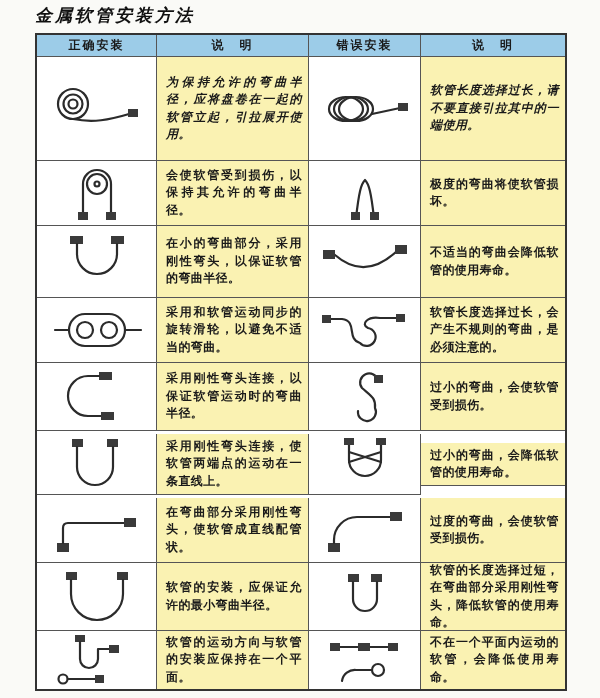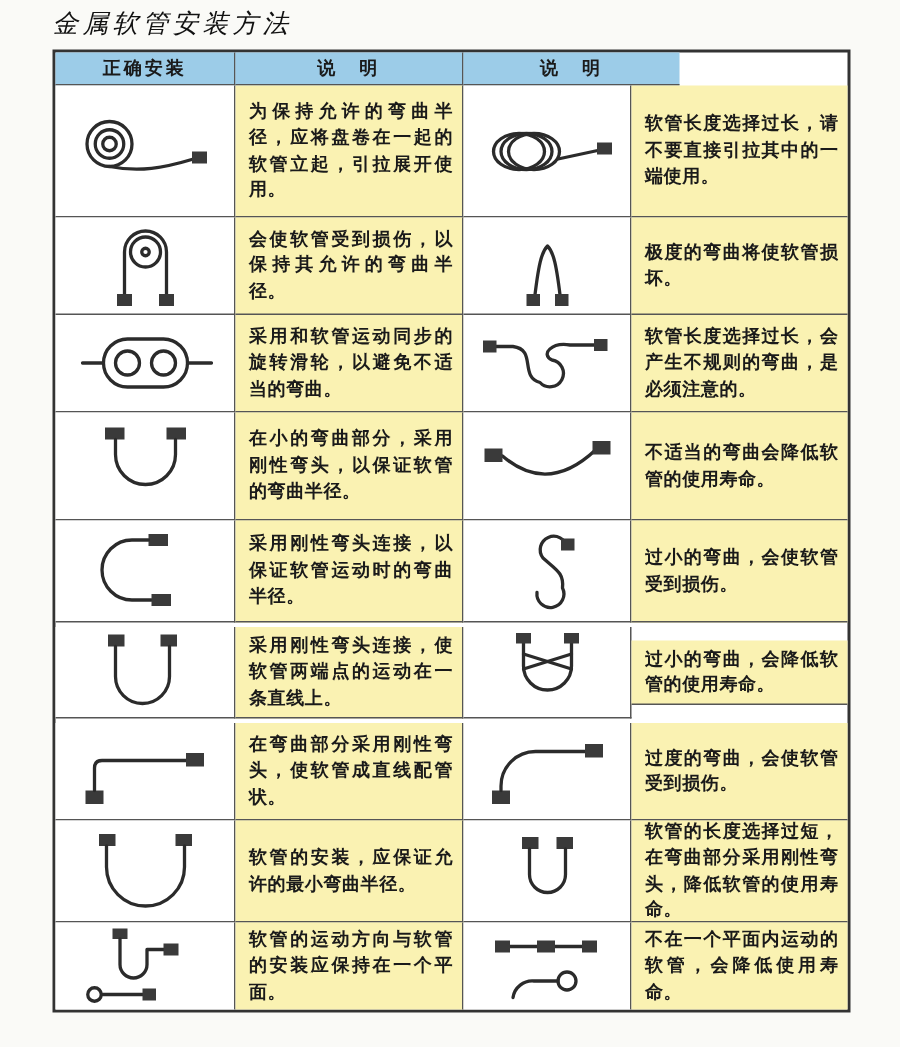--- a/index.html
+++ b/index.html
@@ -7,21 +7,21 @@
     --outer-border:#333333; --ink:#1a1a1a; --line:#2b2b2b; --page-bg:#fafaf7;
   }
   *{box-sizing:border-box;}
   html,body{margin:0;padding:0;}
   body{
     width:600px;height:698px;overflow:hidden;background:var(--page-bg);
     font-family:"DejaVu Sans","Liberation Sans",sans-serif;color:var(--ink);
   }
   .page{padding-top:2px;}
   .doc-title{
-    margin:2px 0 6px 35px;font-size:17px;font-weight:normal;font-style:italic;
+    margin:2px 0 6px 35px;font-size:17px;font-weight:bold;font-style:italic;
     letter-spacing:3px;color:#111;
   }
   .hose-table{
     margin-left:35px;width:532px;border:2px solid var(--outer-border);
     background:#ffffff;
   }
   .row{display:flex;}
   .cell{
     border-right:1px solid var(--border);border-bottom:1px solid var(--border);
     display:flex;align-items:center;
@@ -33,40 +33,41 @@
   .c3{width:112px;justify-content:center;background:#fff;}
   .c4{width:144px;background:var(--note-bg);}
   .header .cell{
     background:var(--header-bg);height:22px;justify-content:center;
     font-size:12px;font-weight:bold;letter-spacing:2px;
   }
   .note{
     font-size:12px;font-weight:bold;line-height:1.45;letter-spacing:0.4px;
     padding:4px 6px 4px 9px;text-align:justify;
   }
-  .r1{height:88px;} .r2{height:65px;} .r3{height:65px;} .r4{height:72px;}
+  .r1{height:104px;font-style:italic;} .r2{height:65px;} .r3{height:65px;} .r4{height:72px;}
   .r5{height:68px;} .r6{height:67px;align-items:center;} .r7{height:65px;} .r8{height:68px;}
   .r9{height:58px;}
   svg.illus{display:block;}
   svg.illus path, svg.illus circle, svg.illus ellipse, svg.illus rect.hollow{
     fill:none;stroke:var(--line);stroke-width:2.2;stroke-linecap:round;stroke-linejoin:round;
   }
   svg.illus rect.fit{fill:#3a3a3a;stroke:none;}
 </style>
 </head>
 <body>
 
 <div class="page">
   <div class="doc-title">金属软管安装方法</div>
 
   <div class="hose-table">
 
     <div class="row header">
       <div class="cell c1">正确安装</div>
       <div class="cell c2">说　明</div>
+      <div class="cell c3">错误安装</div>
       <div class="cell c4">说　明</div>
     </div>
 
     <div class="row r1">
       <div class="cell c1">
         <svg class="illus" width="104" height="66" viewBox="0 0 104 66">
           <circle cx="28" cy="28" r="15"></circle>
             <circle cx="28" cy="28" r="9.5"></circle>
             <circle cx="28" cy="28" r="4.5"></circle>
           <path d="M28 43 C 48 47 64 44 84 38"></path>
@@ -100,57 +101,57 @@
       <div class="cell c3">
         <svg class="illus" width="98" height="58" viewBox="0 0 98 58">
           <path d="M40 54 C43 28 45 20 49 16 C53 20 55 28 58 54"></path>
           <rect class="fit" x="35" y="48" width="9" height="8"></rect>
             <rect class="fit" x="54" y="48" width="9" height="8"></rect>
         </svg>
       </div>
       <div class="cell c4 note">极度的弯曲将使软管损坏。</div>
     </div>
 
+    <div class="row r4">
+      <div class="cell c1">
+        <svg class="illus" width="100" height="64" viewBox="0 0 100 64">
+          <rect class="fit" x="23" y="6" width="13" height="8"></rect>
+            <rect class="fit" x="64" y="6" width="13" height="8"></rect>
+          <path d="M30 14 v10 a20 20 0 0 0 40 0 v-10"></path>
+        </svg>
+      </div>
+      <div class="cell c2 note">在小的弯曲部分，采用刚性弯头，以保证软管的弯曲半径。</div>
+      <div class="cell c3">
+        <svg class="illus" width="100" height="58" viewBox="0 0 100 58">
+          <path d="M20 22 Q50 48 82 18"></path>
+          <rect class="fit" x="8" y="17" width="12" height="9"></rect>
+            <rect class="fit" x="80" y="12" width="12" height="9"></rect>
+        </svg>
+      </div>
+      <div class="cell c4 note">不适当的弯曲会降低软管的使用寿命。</div>
+    </div>
+
     <div class="row r3">
       <div class="cell c1">
         <svg class="illus" width="104" height="58" viewBox="0 0 104 58">
           <rect class="hollow" x="24" y="13" width="56" height="32" rx="16"></rect>
           <circle cx="40" cy="29" r="8"></circle>
             <circle cx="64" cy="29" r="8"></circle>
           <path d="M24 29 H10 M80 29 H96"></path>
         </svg>
       </div>
       <div class="cell c2 note">采用和软管运动同步的旋转滑轮，以避免不适当的弯曲。</div>
       <div class="cell c3">
         <svg class="illus" width="98" height="58" viewBox="0 0 98 58">
           <path d="M14 18 h12 c16 2 4 20 18 24 a9 9 0 1 0 8 -15 c-8 -4 0 -12 12 -10 h16"></path>
           <rect class="fit" x="6" y="14" width="9" height="8"></rect>
             <rect class="fit" x="80" y="13" width="9" height="8"></rect>
         </svg>
       </div>
       <div class="cell c4 note">软管长度选择过长，会产生不规则的弯曲，是必须注意的。</div>
-    </div>
-
-    <div class="row r4">
-      <div class="cell c1">
-        <svg class="illus" width="100" height="64" viewBox="0 0 100 64">
-          <rect class="fit" x="23" y="6" width="13" height="8"></rect>
-            <rect class="fit" x="64" y="6" width="13" height="8"></rect>
-          <path d="M30 14 v10 a20 20 0 0 0 40 0 v-10"></path>
-        </svg>
-      </div>
-      <div class="cell c2 note">在小的弯曲部分，采用刚性弯头，以保证软管的弯曲半径。</div>
-      <div class="cell c3">
-        <svg class="illus" width="100" height="58" viewBox="0 0 100 58">
-          <path d="M20 22 Q50 48 82 18"></path>
-          <rect class="fit" x="8" y="17" width="12" height="9"></rect>
-            <rect class="fit" x="80" y="12" width="12" height="9"></rect>
-        </svg>
-      </div>
-      <div class="cell c4 note">不适当的弯曲会降低软管的使用寿命。</div>
     </div>
 
     <div class="row r5">
       <div class="cell c1">
         <svg class="illus" width="100" height="62" viewBox="0 0 100 62">
           <rect class="fit" x="52" y="6" width="13" height="8"></rect>
           <path d="M52 10 H41 a20 20 0 0 0 0 40 h13"></path>
           <rect class="fit" x="54" y="46" width="13" height="8"></rect>
         </svg>
       </div>

